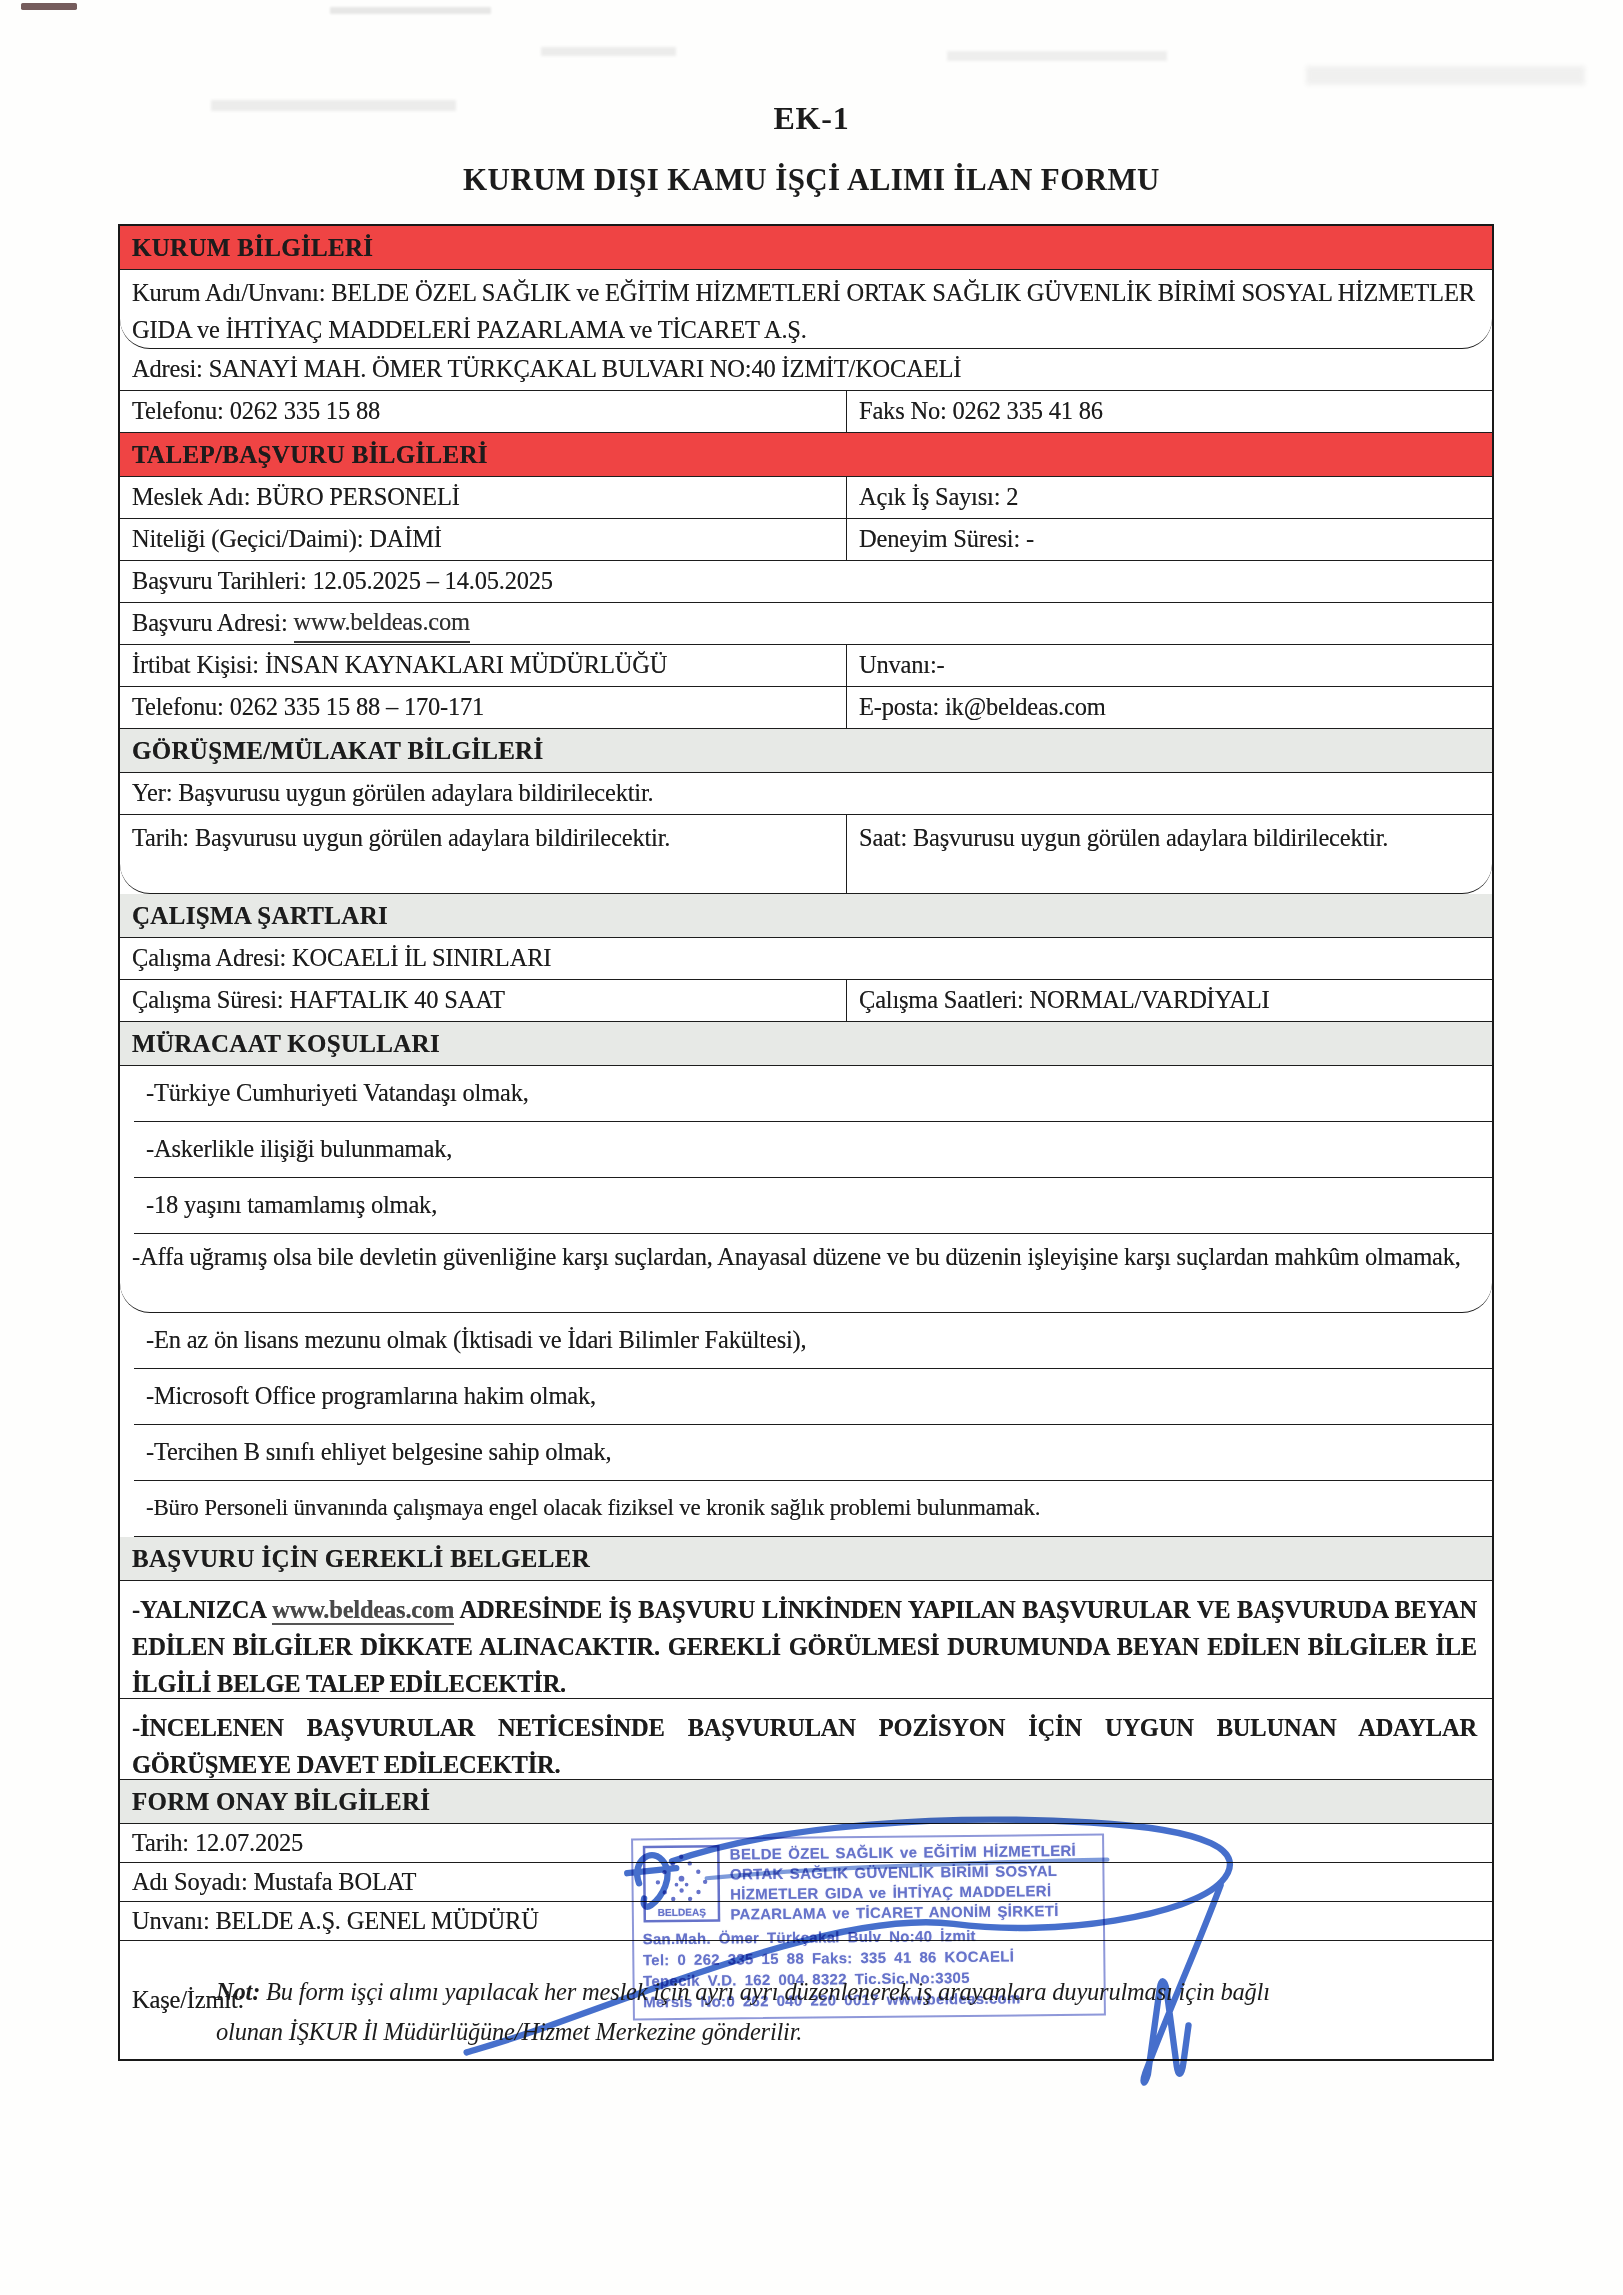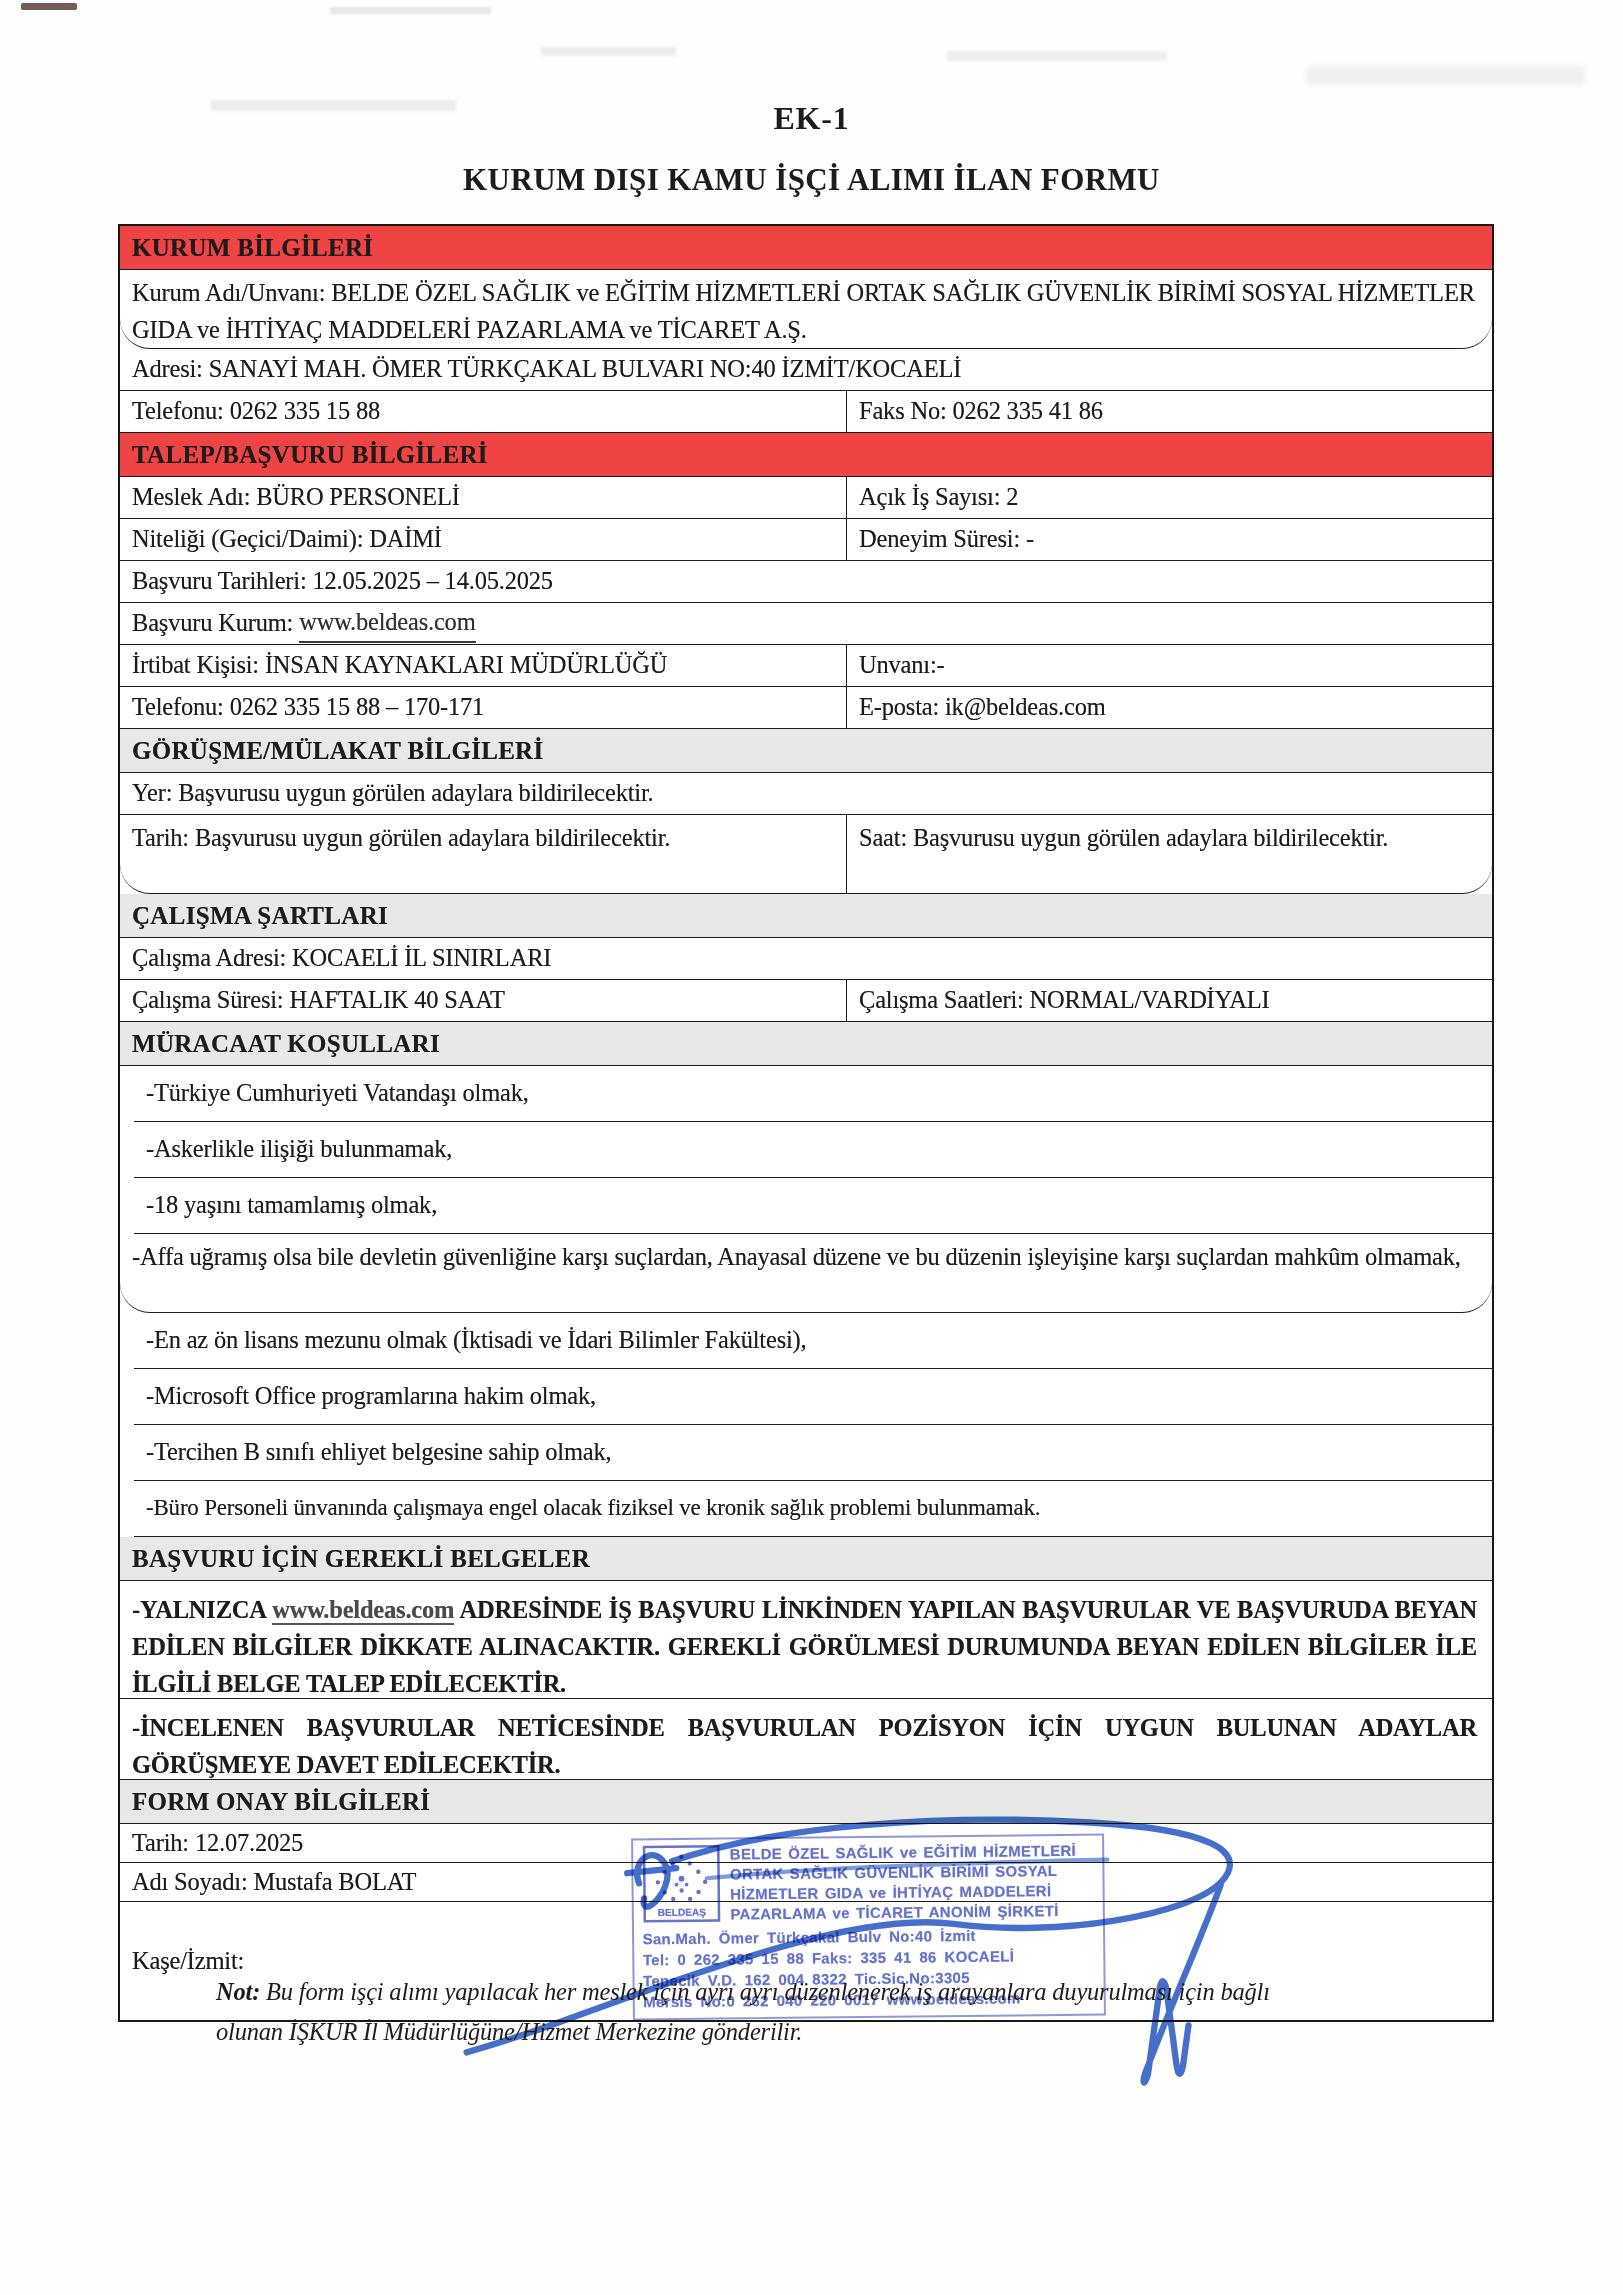--- a/index.html
+++ b/index.html
@@ -106,21 +106,21 @@
     </div>
     <div class="row h-1">
       <div class="cell left">Niteliği (Geçici/Daimi): DAİMİ</div>
       <div class="cell right">Deneyim Süresi: -</div>
     </div>
     <div class="row h-1">
         <div class="cell full">Başvuru Tarihleri: 12.05.2025 – 14.05.2025</div>
       </div>
     <div class="row h-1">
       <div class="cell full">
-        <span>Başvuru Kurum: </span>&nbsp;<span class="link">www.beldeas.com</span>
+        <span>Başvuru Adresi: </span>&nbsp;<span class="link">www.beldeas.com</span>
       </div>
     </div>
     <div class="row h-1">
       <div class="cell left">İrtibat Kişisi: İNSAN KAYNAKLARI MÜDÜRLÜĞÜ</div>
       <div class="cell right">Unvanı:-</div>
     </div>
     <div class="row h-1">
       <div class="cell left">Telefonu: 0262 335 15 88 – 170-171</div>
       <div class="cell right">E-posta: ik@beldeas.com</div>
     </div>
@@ -188,20 +188,23 @@
       </div>
 
     <div class="row h-sec">
         <div class="cell full sec">FORM ONAY BİLGİLERİ</div>
       </div>
     <div class="row h-f">
         <div class="cell full">Tarih: 12.07.2025</div>
       </div>
     <div class="row h-f">
         <div class="cell full">Adı Soyadı: Mustafa BOLAT</div>
+      </div>
+    <div class="row h-f">
+        <div class="cell full">Unvanı: BELDE A.Ş. GENEL MÜDÜRÜ</div>
       </div>
     <div class="row h-k">
         <div class="cell full">Kaşe/İzmit:</div>
       </div>
   </div>
 
   <div class="stamp">
     <div class="stamp-top">
       <svg class="stamp-logo" viewBox="0 0 92 96">
         <rect x="2" y="2" width="88" height="88" fill="none" stroke="#5a68c6" stroke-width="3"></rect>

